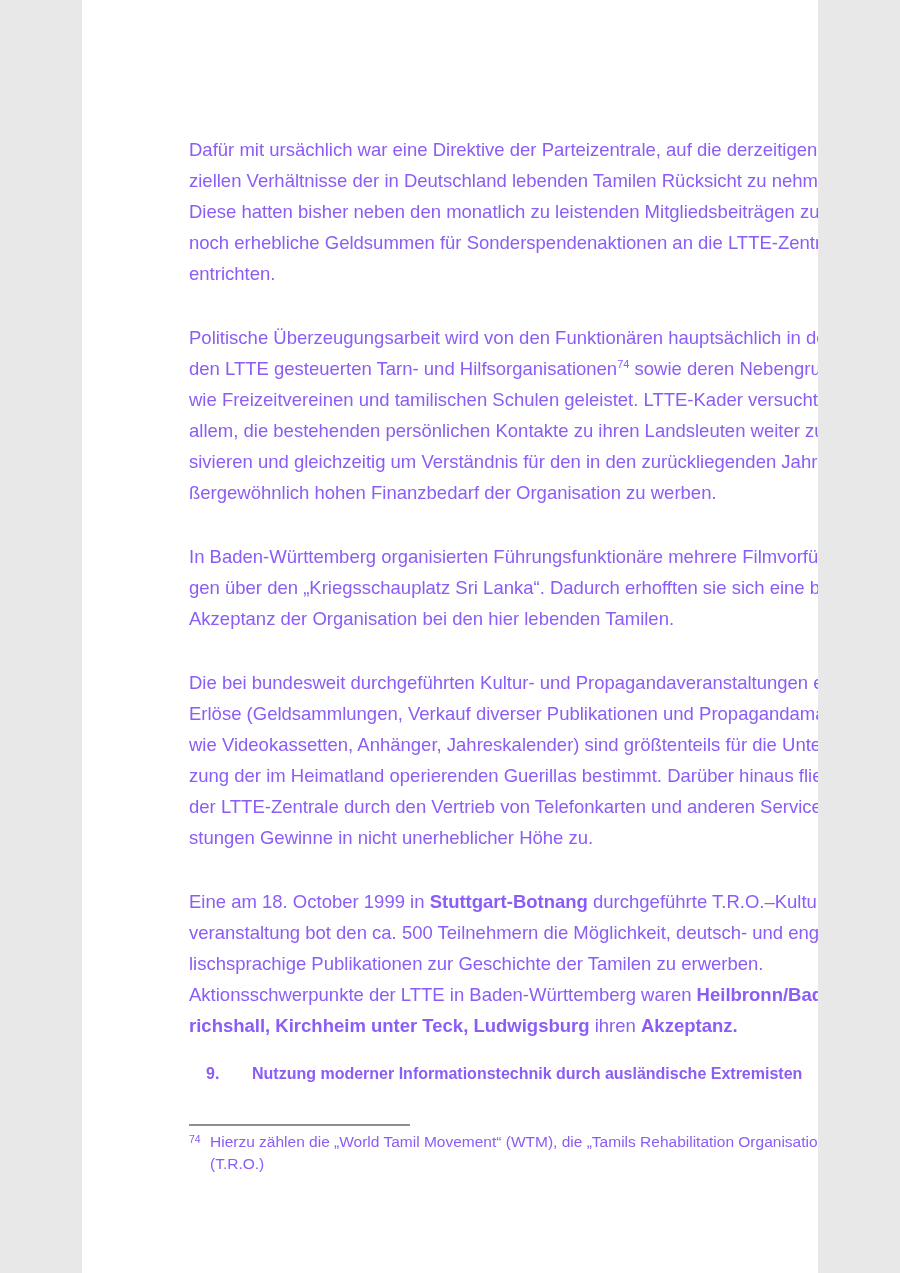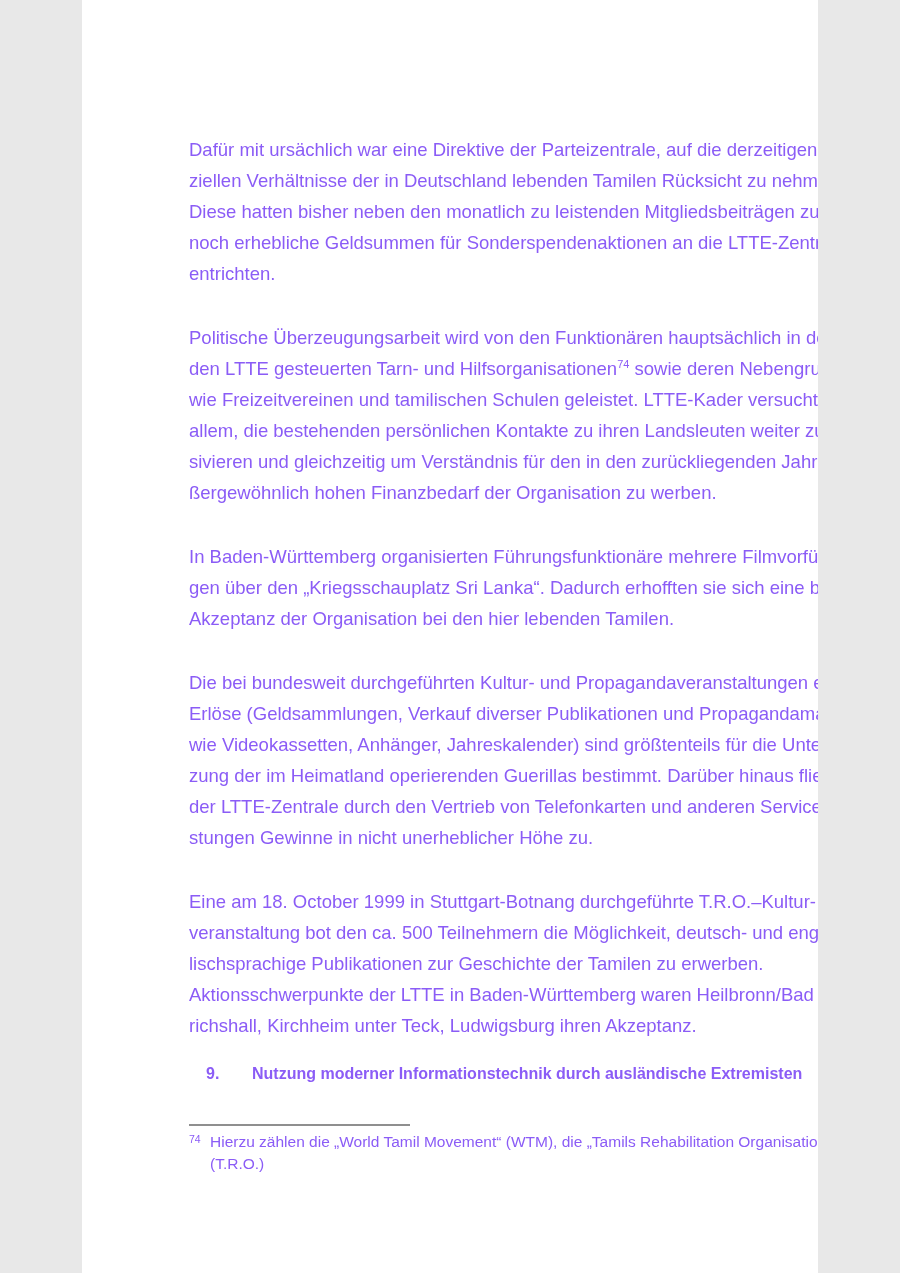--- a/index.html
+++ b/index.html
@@ -18,21 +18,21 @@
     left: 107px;
     top: 134px;
     width: 700px;
     font-size: 18.5px;
     line-height: 31px;
   }
   .para {
     margin: 0 0 33px 0;
     white-space: pre-line;
   }
-  .para b { font-weight: normal; }
+  .para b { font-weight: bold; }
   sup.fn-ref {
     font-size: 11px;
     line-height: 0;
     vertical-align: 7px;
   }
   .heading {
     margin: 17px;
     font-weight: bold;
     white-space: nowrap;
     font-size: 16px;

